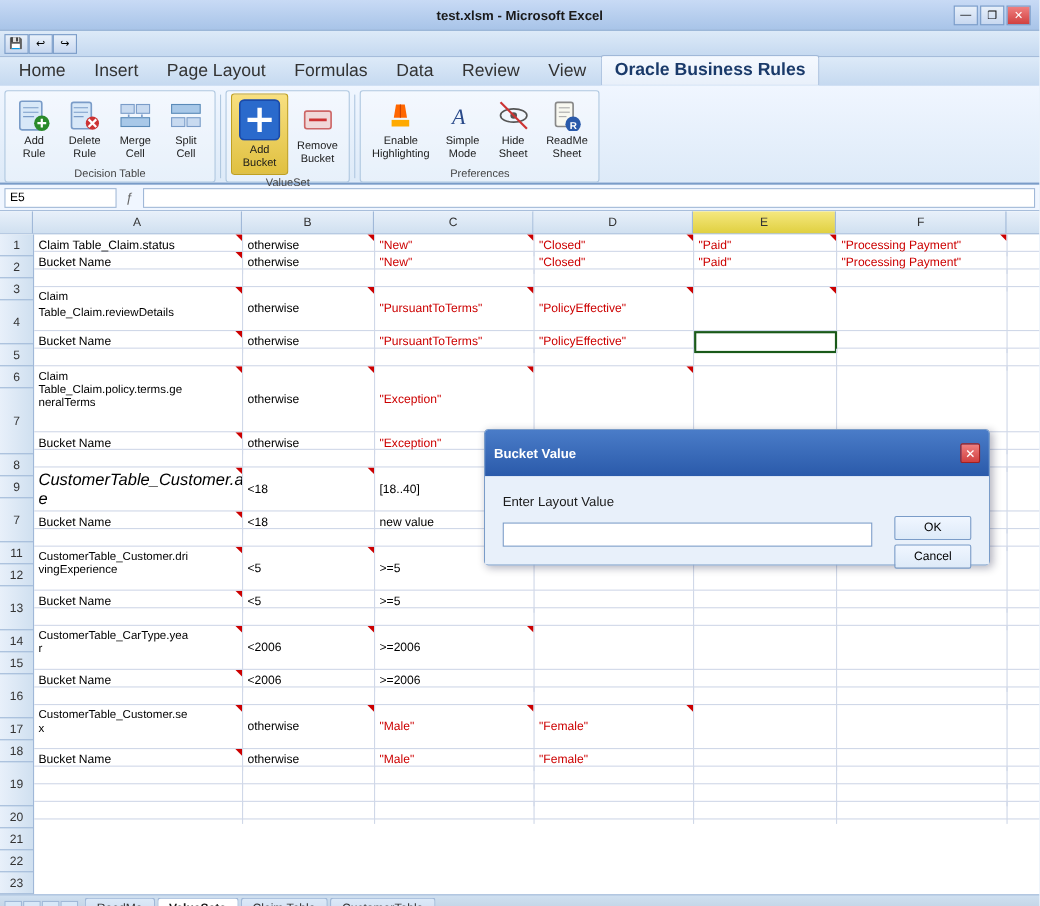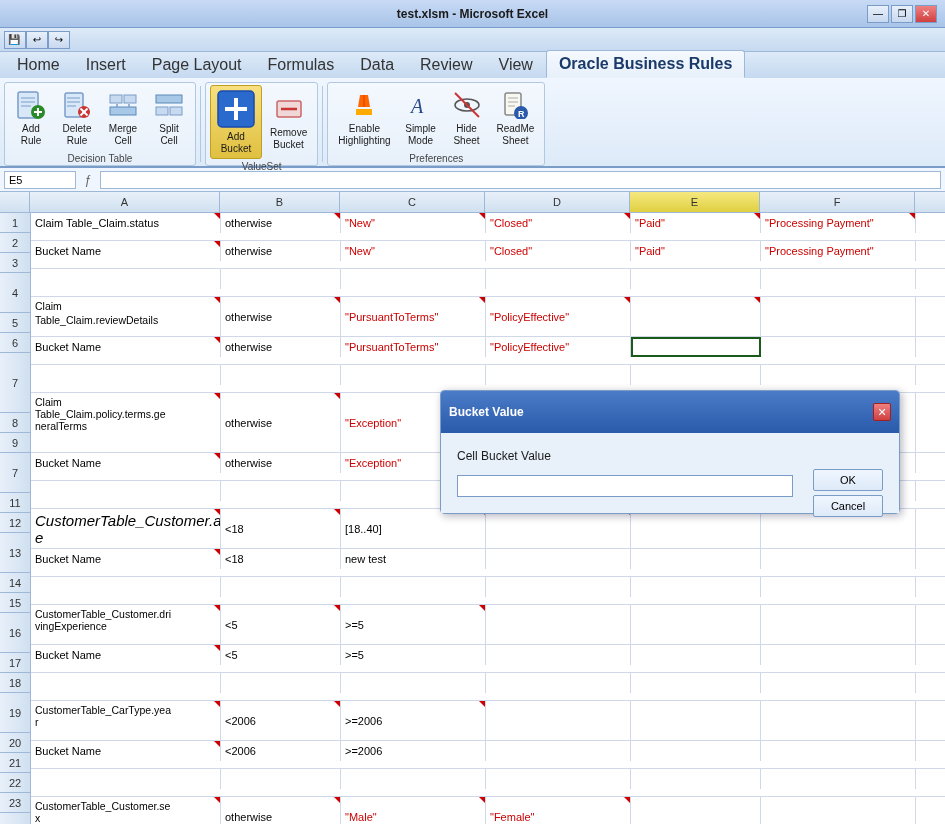--- a/index.html
+++ b/index.html
@@ -147,21 +147,21 @@
     .formula-bar {
       background: #f0f6ff;
       height: 24px;
       display: flex;
       align-items: center;
       border-bottom: 1px solid #a0b8d8;
       padding: 0 4px;
       gap: 4px;
     }
     .name-box {
-      width: 72px;
+      width: 102px;
       border: 1px solid #a0b8d8;
       padding: 2px 4px;
       font-size: 11px;
       background: white;
     }
     .formula-bar-icon {
       font-size: 12px;
       color: #666;
       width: 16px;
       text-align: center;
@@ -231,21 +231,21 @@
       min-width: 30px;
     }
     .grid-area {
       flex: 1;
       overflow: hidden;
       position: relative;
     }
     .grid-row {
       display: flex;
       border-bottom: 1px solid #d0d8e8;
-      height: 28px;
+      height: 16px;
     }
     .grid-cell {
       border-right: 1px solid #d0d8e8;
       padding: 2px 4px;
       font-size: 11px;
       overflow: hidden;
       white-space: nowrap;
       height: 20px;
       display: flex;
       align-items: center;
@@ -701,21 +701,21 @@
         <div class="grid-cell cell-w-d has-red-corner" style="height:40px;">
             <div class="red-corner"></div>
           </div>
         <div class="grid-cell cell-w-e" style="height:40px;"></div>
         <div class="grid-cell cell-w-f" style="height:40px;"></div>
       </div>
 
       <div class="grid-row">
         <div class="grid-cell cell-w-a has-red-corner"><div class="red-corner"></div>Bucket Name</div>
         <div class="grid-cell cell-w-b">&lt;18</div>
-        <div class="grid-cell cell-w-c">new test</div>
+        <div class="grid-cell cell-w-c">new value</div>
         <div class="grid-cell cell-w-d"></div>
         <div class="grid-cell cell-w-e"></div>
         <div class="grid-cell cell-w-f"></div>
       </div>
 
       <div class="grid-row">
         <div class="grid-cell cell-w-a"></div>
         <div class="grid-cell cell-w-b"></div>
         <div class="grid-cell cell-w-c"></div>
         <div class="grid-cell cell-w-d"></div>
@@ -837,21 +837,21 @@
   <div class="sheet-tab">Claim Table</div>
   <div class="sheet-tab">CustomerTable</div>
 </div>
 
 <div class="dialog">
   <div class="dialog-title-bar">
     <span class="dialog-title-text">Bucket Value</span>
     <div class="dialog-close-btn">✕</div>
   </div>
   <div class="dialog-body" style="position:relative;padding:16px;min-height:80px;">
-    <div class="dialog-prompt">Cell Bucket Value</div>
+    <div class="dialog-prompt">Enter Layout Value</div>
     <div style="display:flex;gap:8px;margin-top:8px;padding-right:90px;">
       <input class="dialog-input" type="text" value="" style="flex: 1 1 0%; height: 22px; border: 1px solid rgb(122, 156, 200); padding: 2px 4px; font-size: 11px; background: white;">
     </div>
     <div class="dialog-buttons">
       <button class="dialog-btn">OK</button>
       <button class="dialog-btn">Cancel</button>
     </div>
   </div>
 </div>
 

